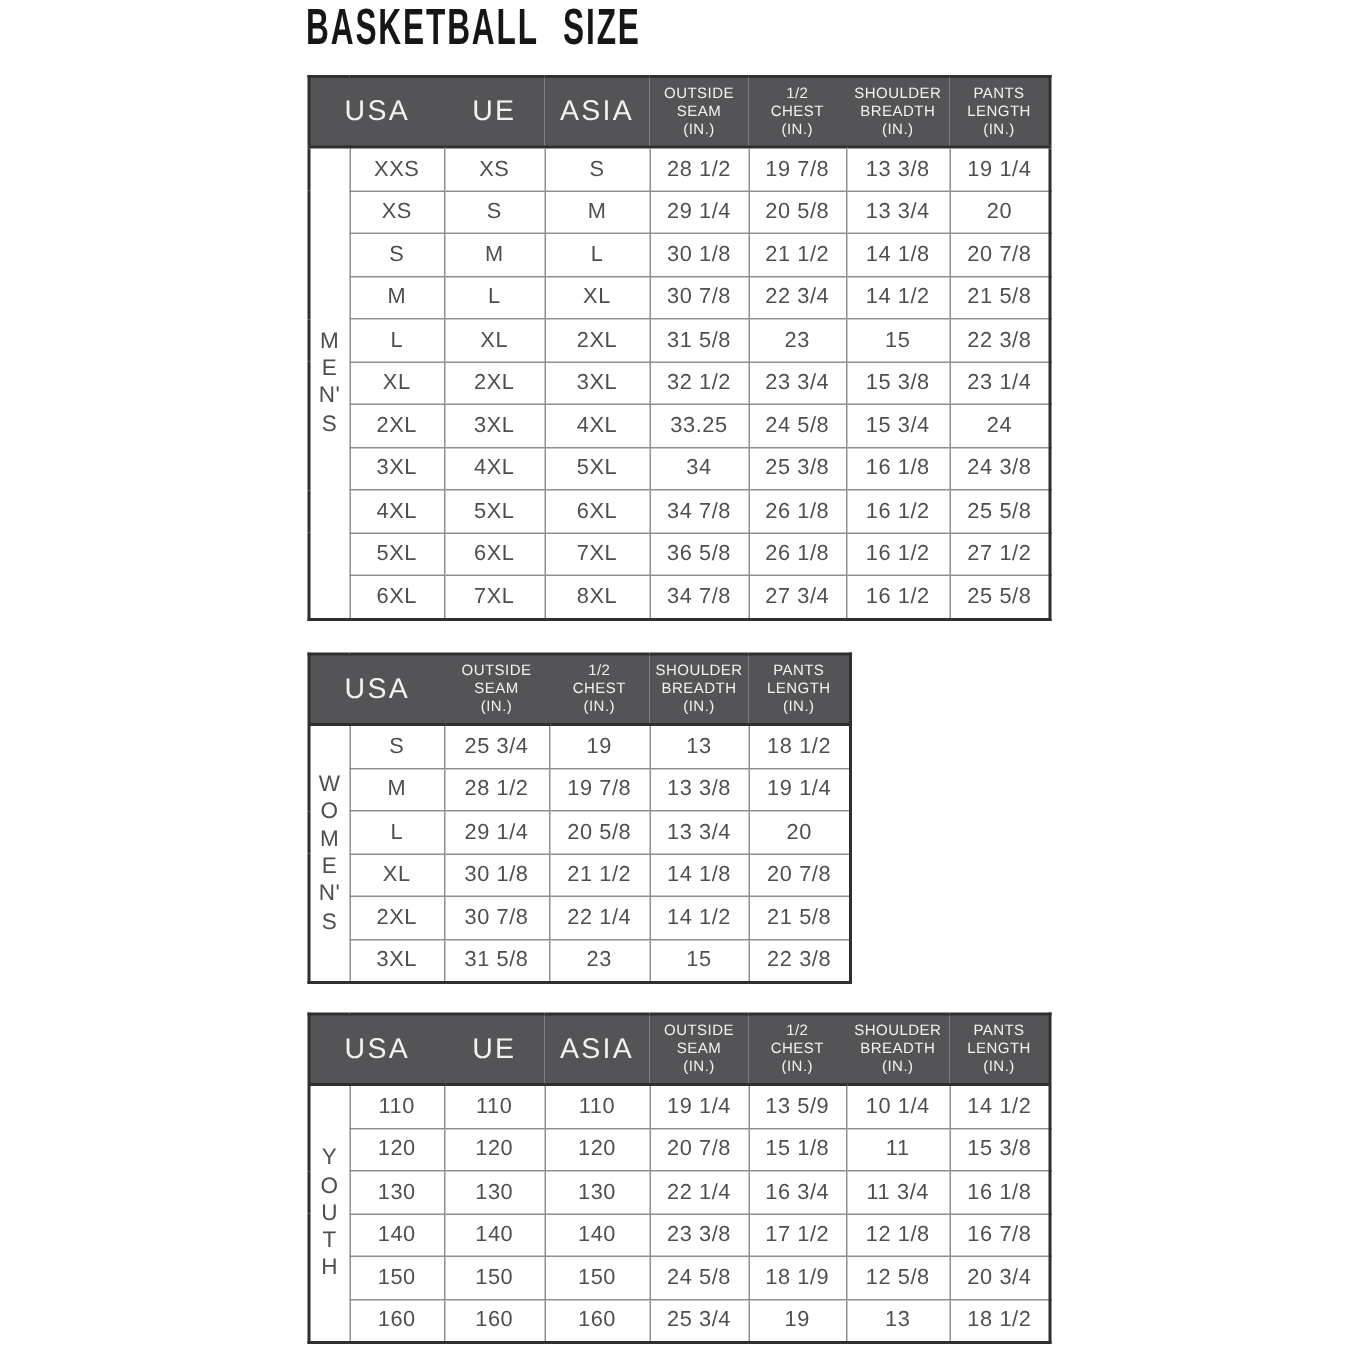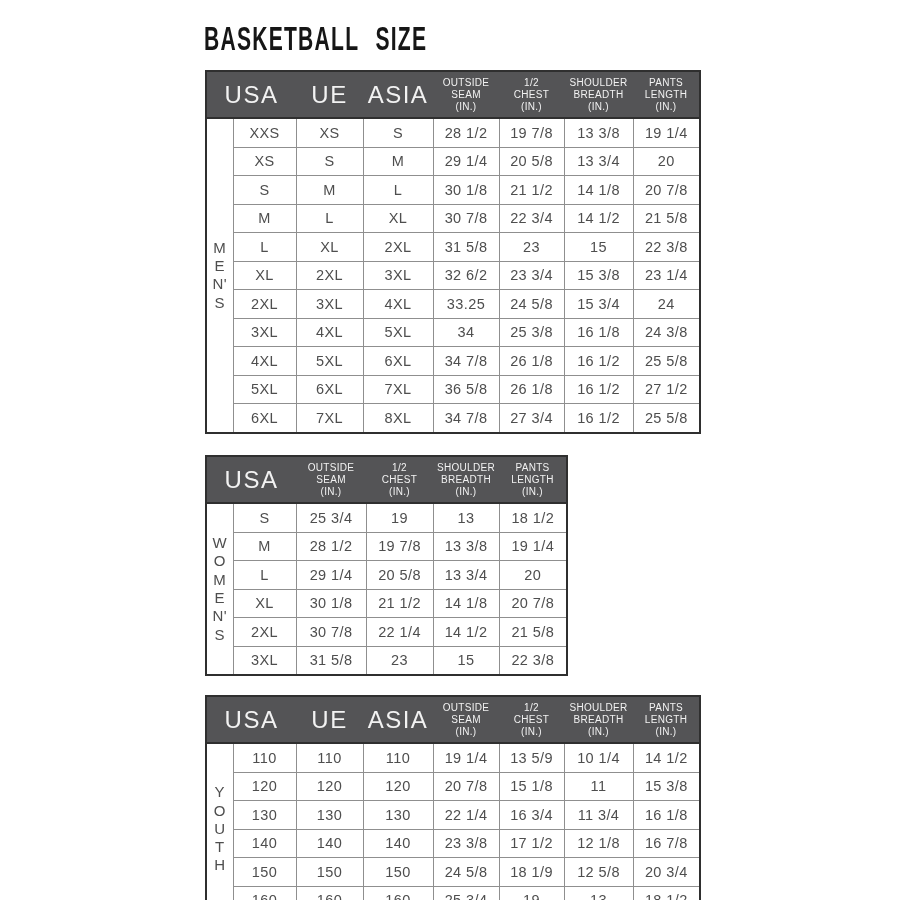--- a/index.html
+++ b/index.html
@@ -10,21 +10,20 @@
     background: #ffffff;
     font-family: "Liberation Sans", sans-serif;
     overflow: hidden;
     position: relative;
   }
   .page {
     position: relative;
     width: 900px;
     height: 820px;
     background: #ffffff;
-    margin-top: 20px;
   }
   .title {
     position: absolute;
     left: 204px;
     top: 0px;
     font-size: 34px;
     font-weight: 900;
     color: #161616;
     letter-spacing: 2px;
     white-space: nowrap;
@@ -66,21 +65,21 @@
     background: var(--header-bg, #545456);
     color: var(--header-text, #f2f2f2);
     border: 0;
     height: 45px;
     padding: 0;
     vertical-align: middle;
     text-align: center;
     border-bottom: 2px solid var(--outer-border, #2f2f2f);
   }
   thead th.h-big {
-    font-size: 24px;
+    font-size: 19px;
     font-weight: 400;
     letter-spacing: 1.5px;
   }
   thead th.h-small {
     font-size: 10px;
     font-weight: 400;
     line-height: 1.2;
     letter-spacing: 0.3px;
     white-space: pre-line;
   }
@@ -195,21 +194,21 @@
             <td>2XL</td>
             <td>31 5/8</td>
             <td>23</td>
             <td>15</td>
             <td>22 3/8</td>
           </tr>
           <tr>
             <td>XL</td>
             <td>2XL</td>
             <td>3XL</td>
-            <td>32 6/2</td>
+            <td>32 1/2</td>
             <td>23 3/4</td>
             <td>15 3/8</td>
             <td>23 1/4</td>
           </tr>
           <tr>
             <td>2XL</td>
             <td>3XL</td>
             <td>4XL</td>
             <td>33.25</td>
             <td>24 5/8</td>

